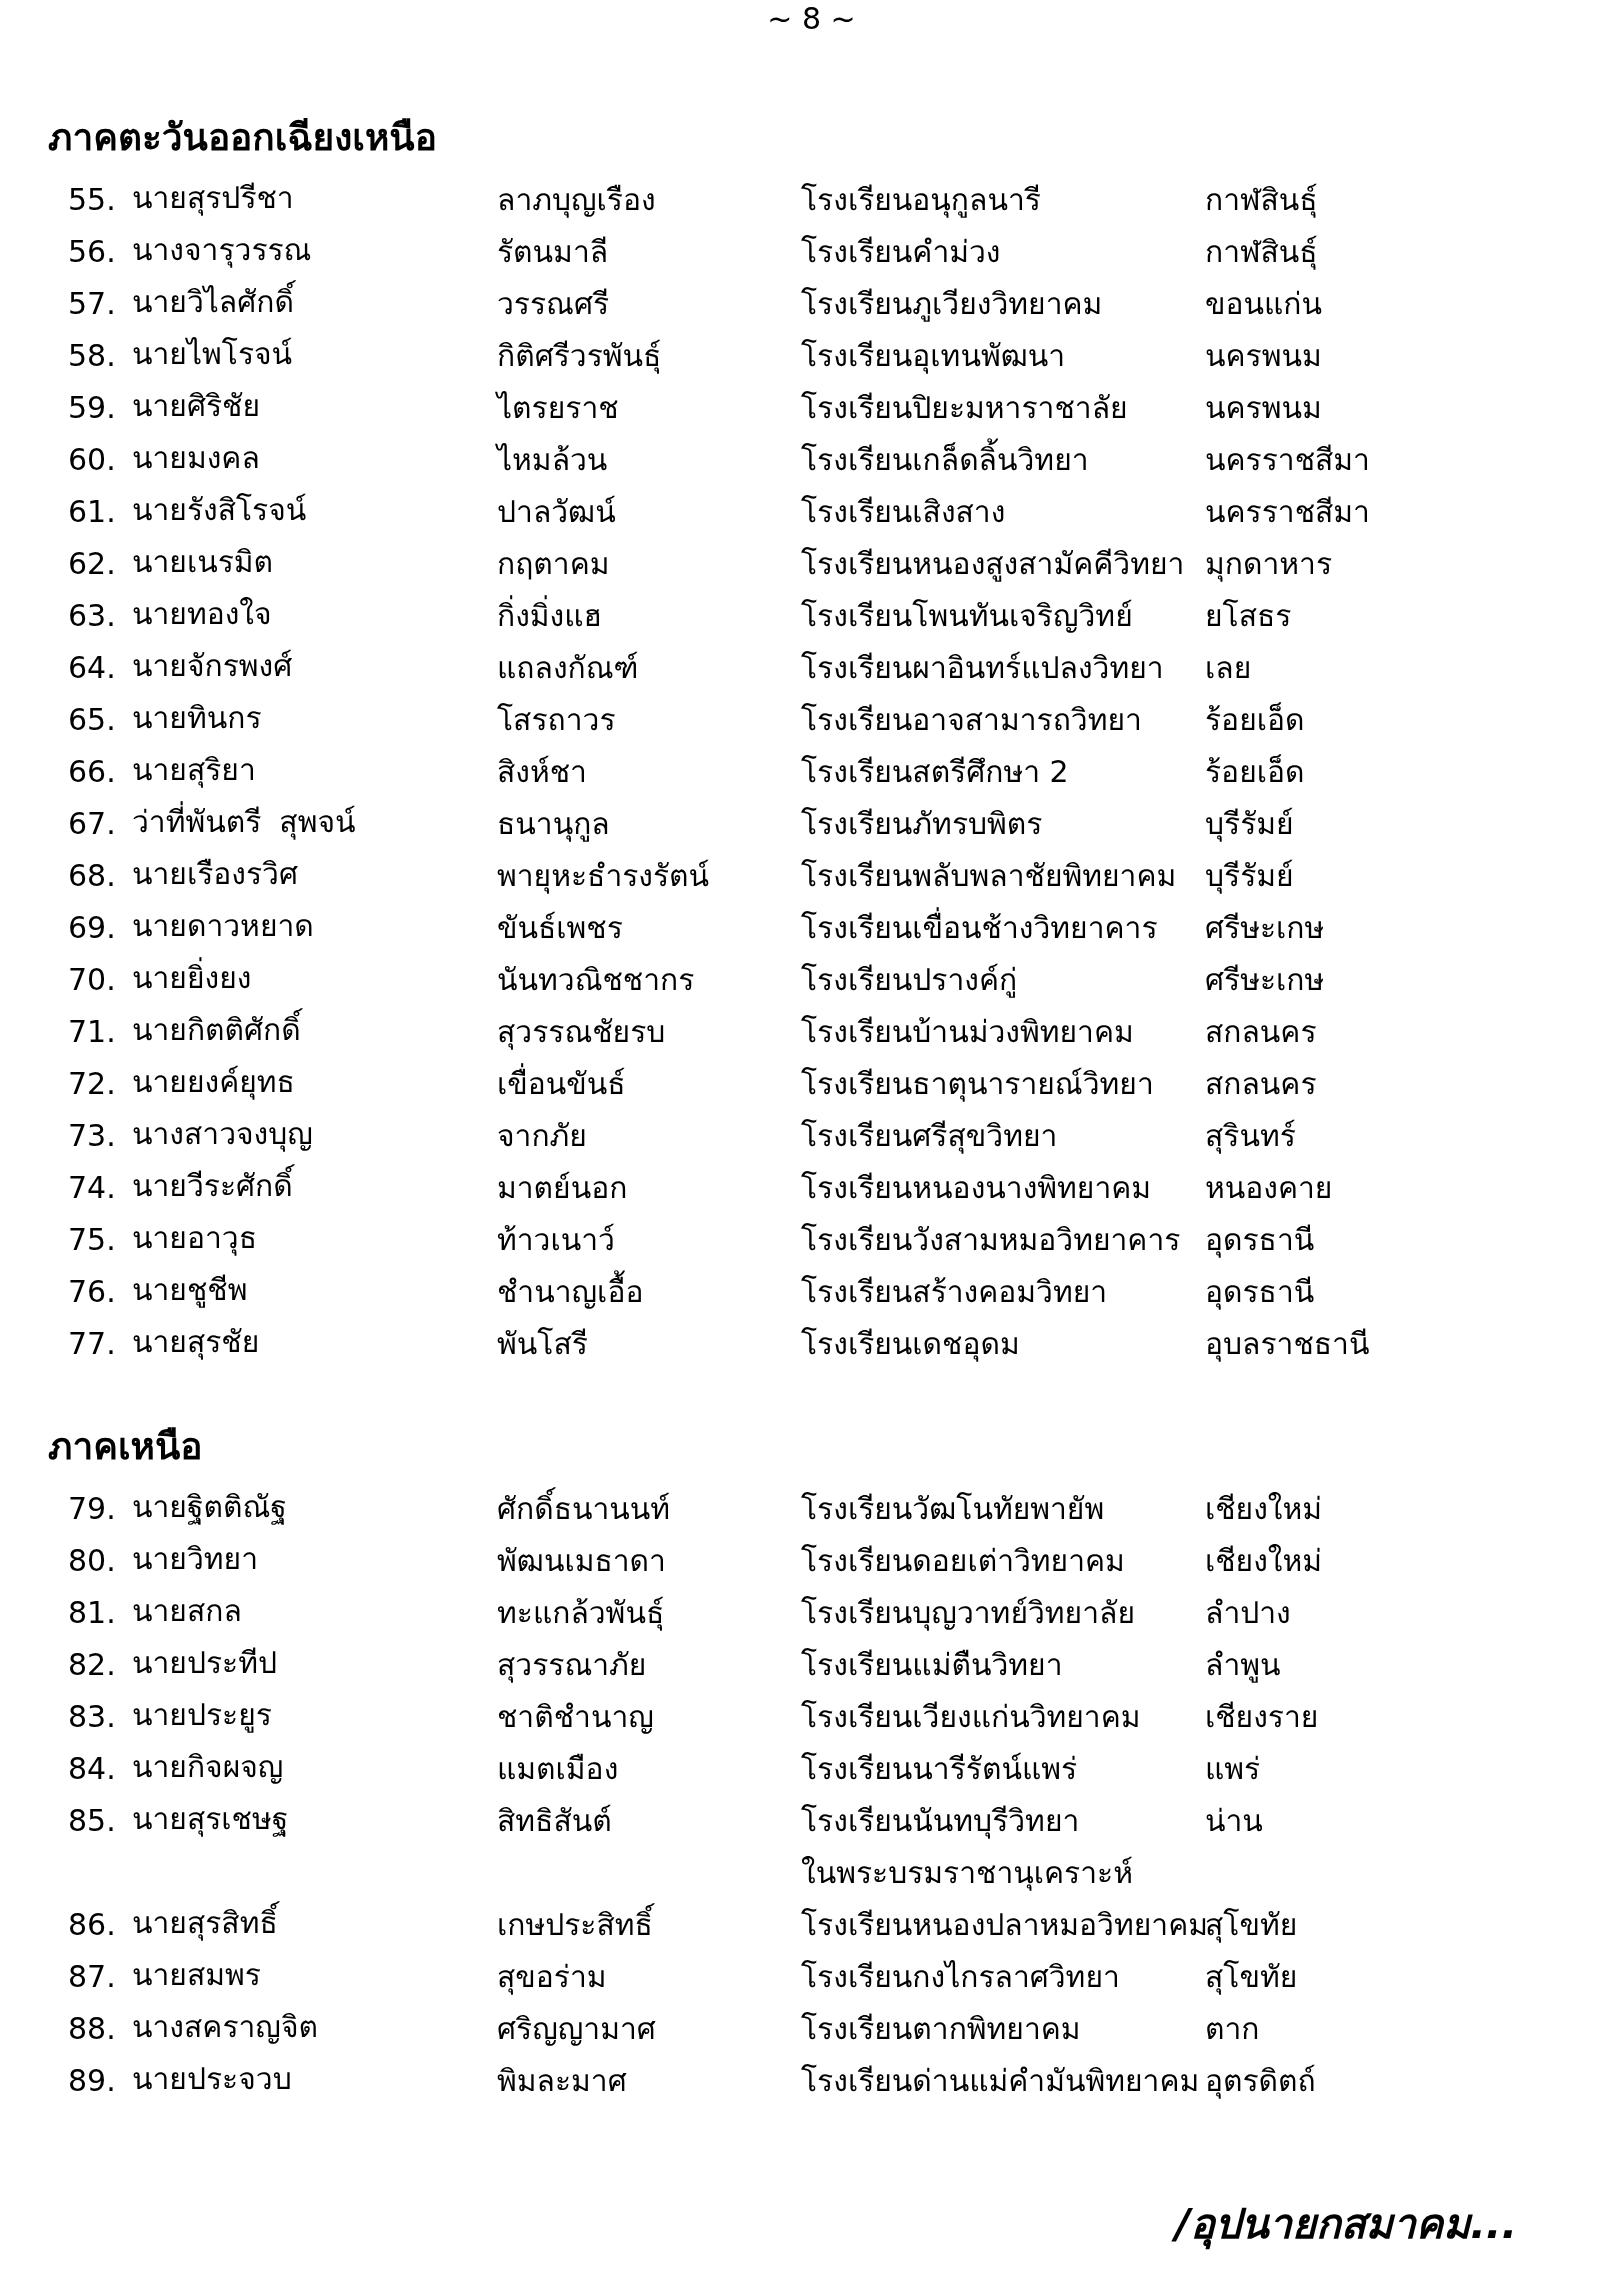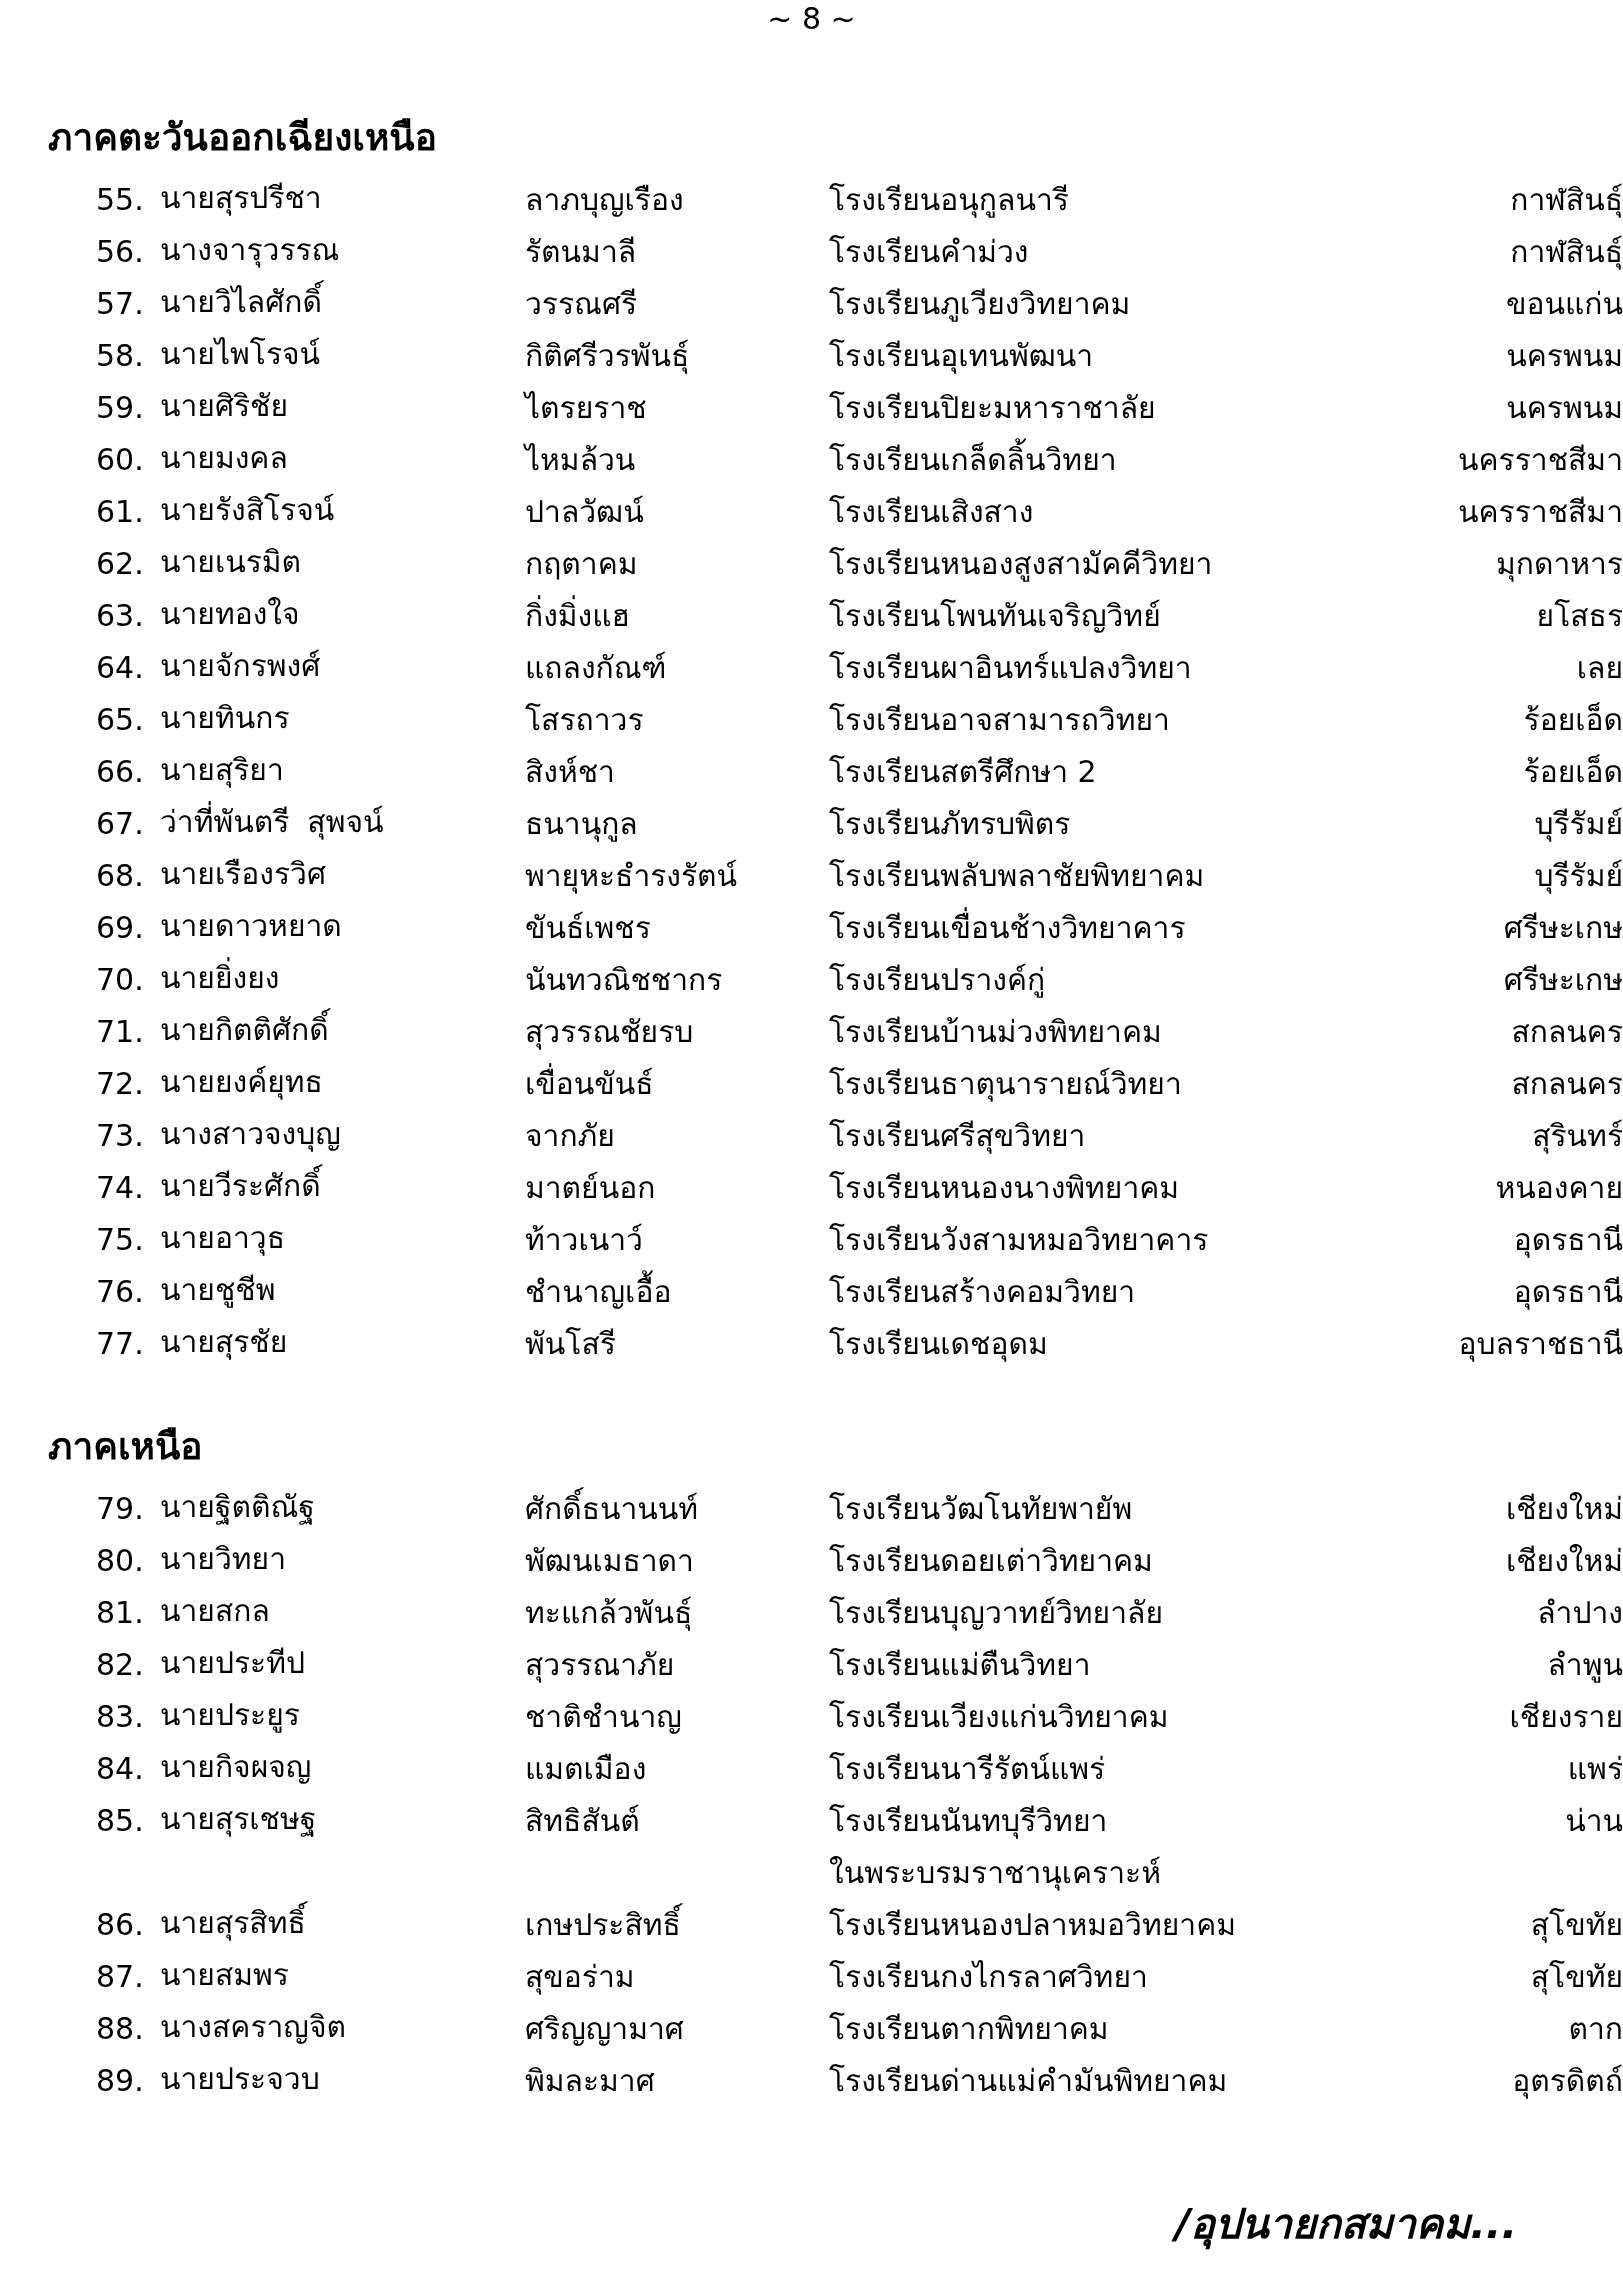--- a/index.html
+++ b/index.html
@@ -29,30 +29,30 @@
   .section-title {
     font-size: 37px;
     font-weight: 700;
     line-height: 72px;
     height: 72px;
     padding-left: 48px;
     white-space: nowrap;
   }
   .section-title.second { margin-top: 41px; }
   .rows {
-    padding-left: 96px;
+    padding-left: 68px;
     font-size: 30px;
   }
   .row { display: flex; align-items: flex-start; }
   .c { line-height: 52px; white-space: nowrap; }
   .c.no       { width: 64px;  }
   .c.name     { width: 365px; font-family: Liberation Mono, monospace; }
   .c.surname  { width: 304px; }
   .c.school   { width: 404px; }
-  .c.province { flex: 1; text-align: right; }
+  .c.province { flex: 1; }
   .footer-note {
     position: absolute;
     top: 2203px;
     right: 106px;
     font-size: 41px;
     font-weight: 700;
     line-height: 43px;
     white-space: nowrap;
     font-style: italic;
   }

